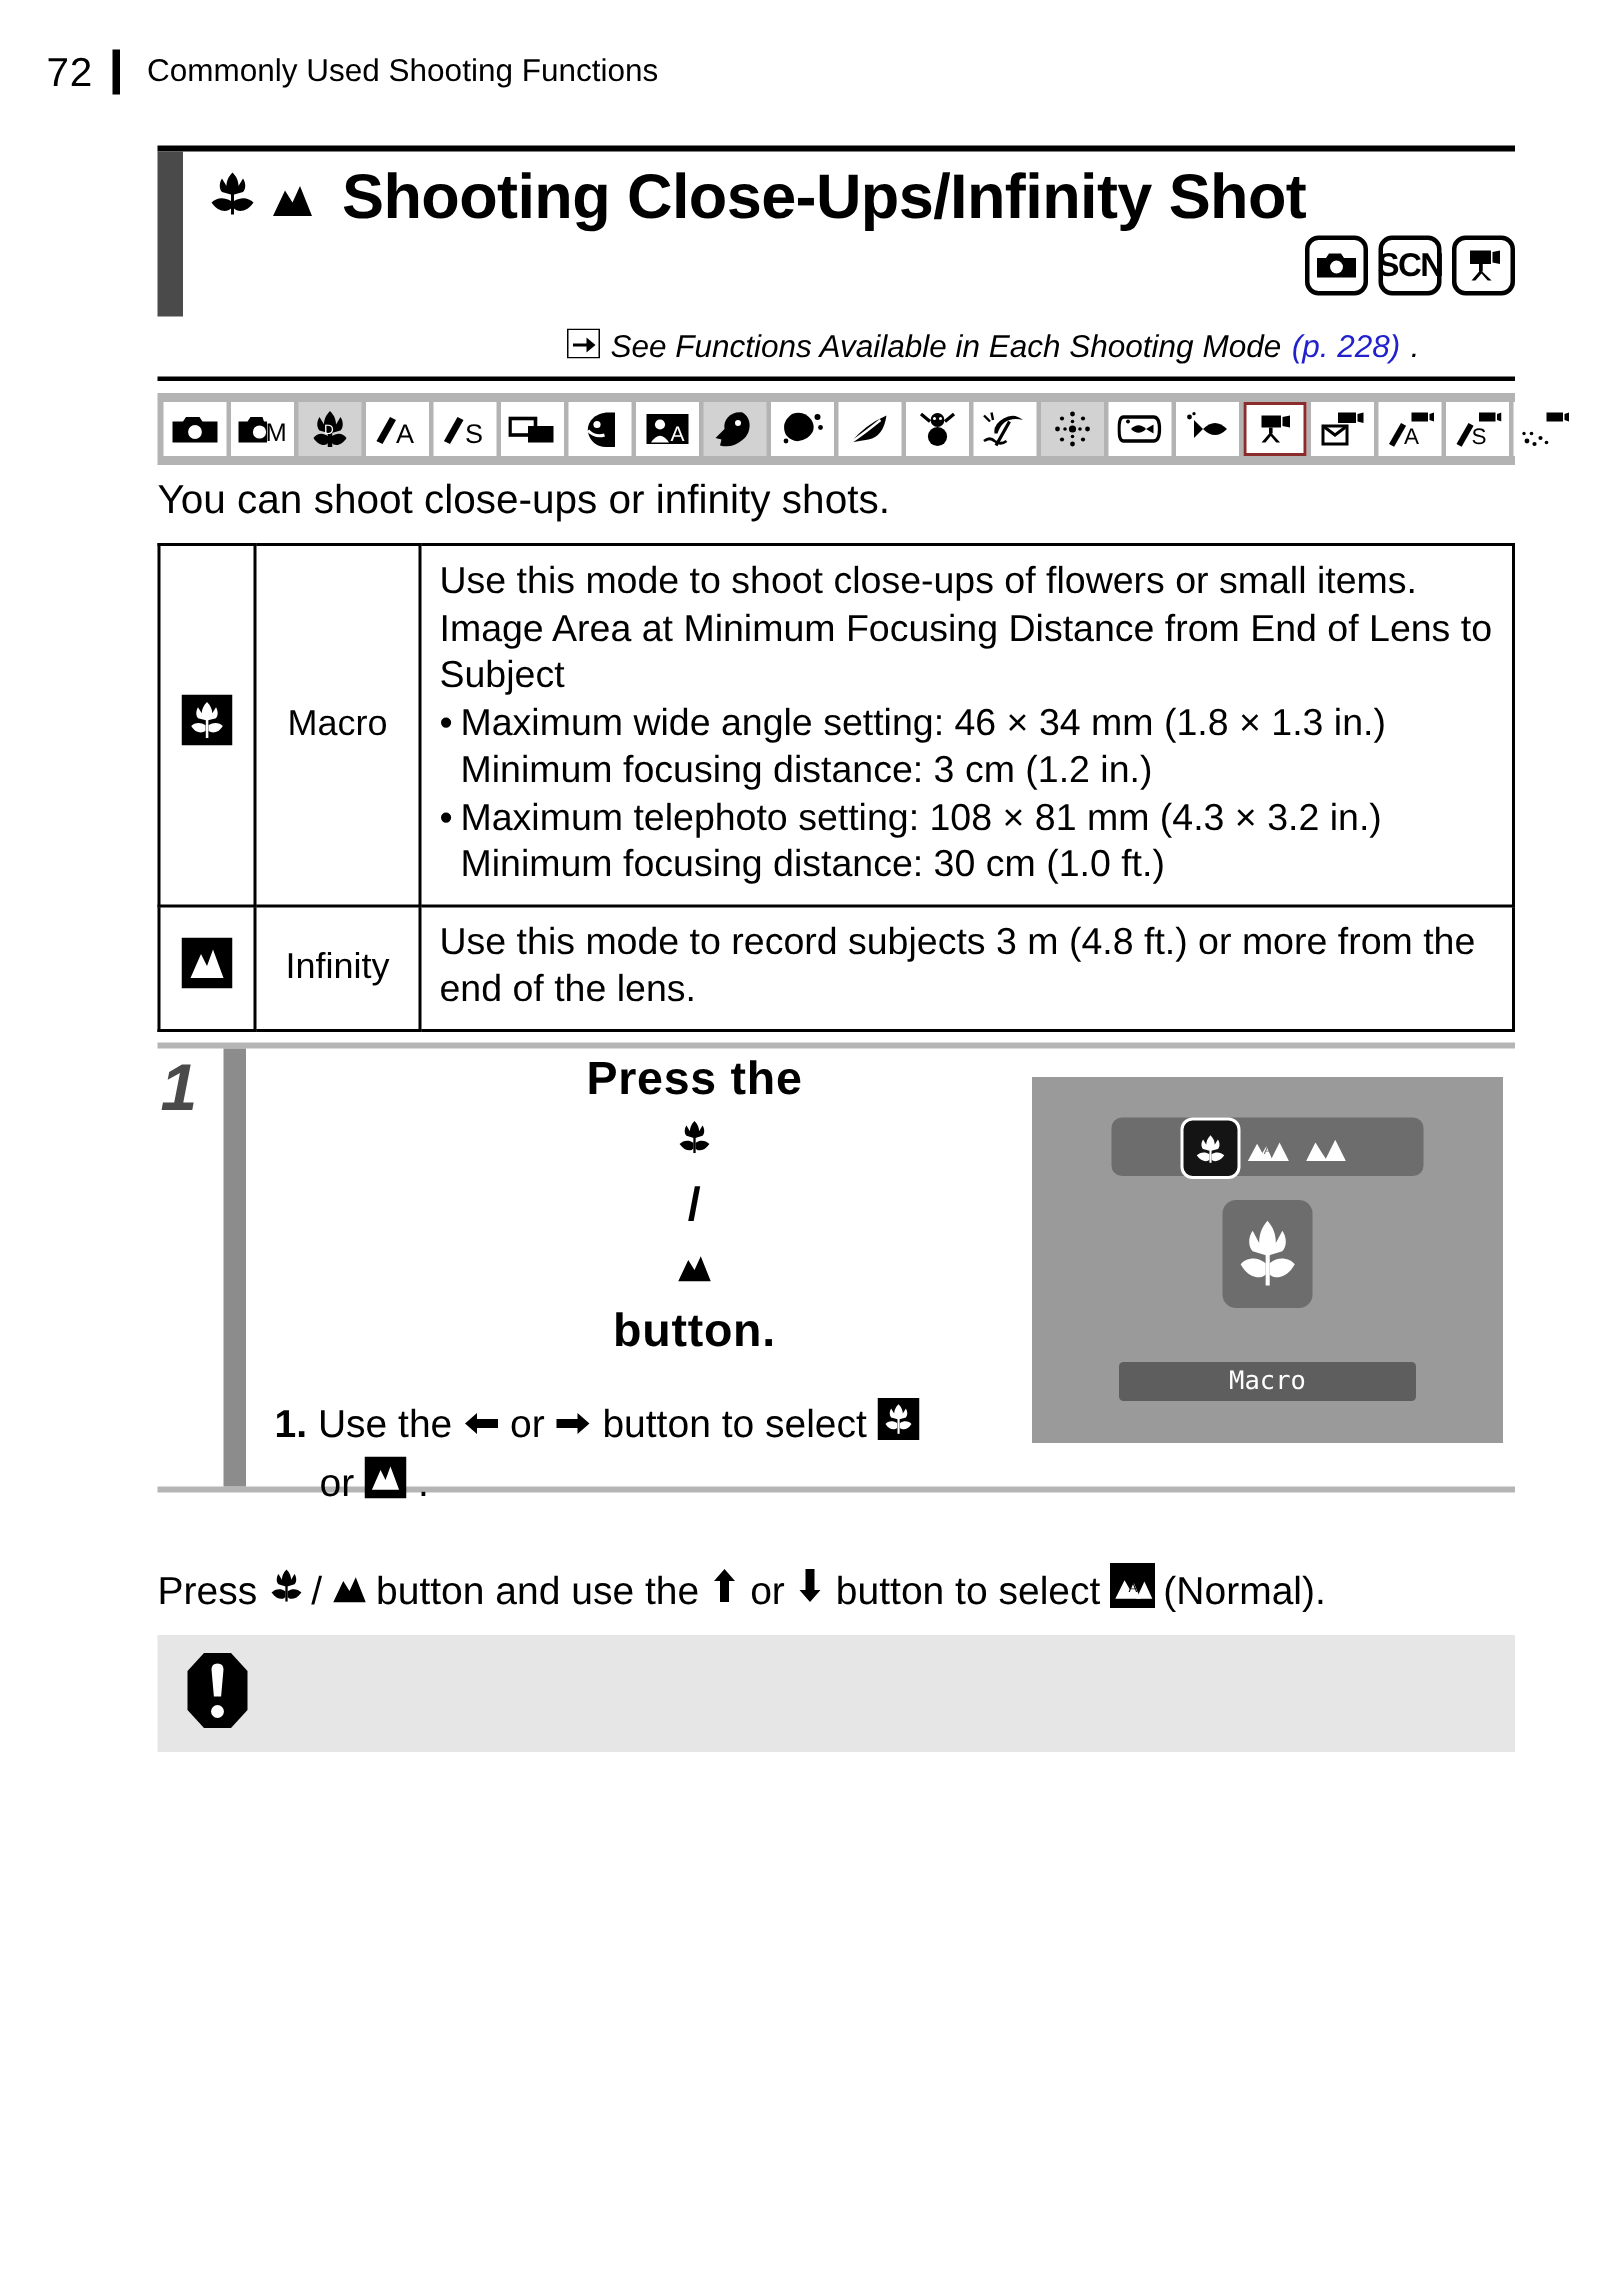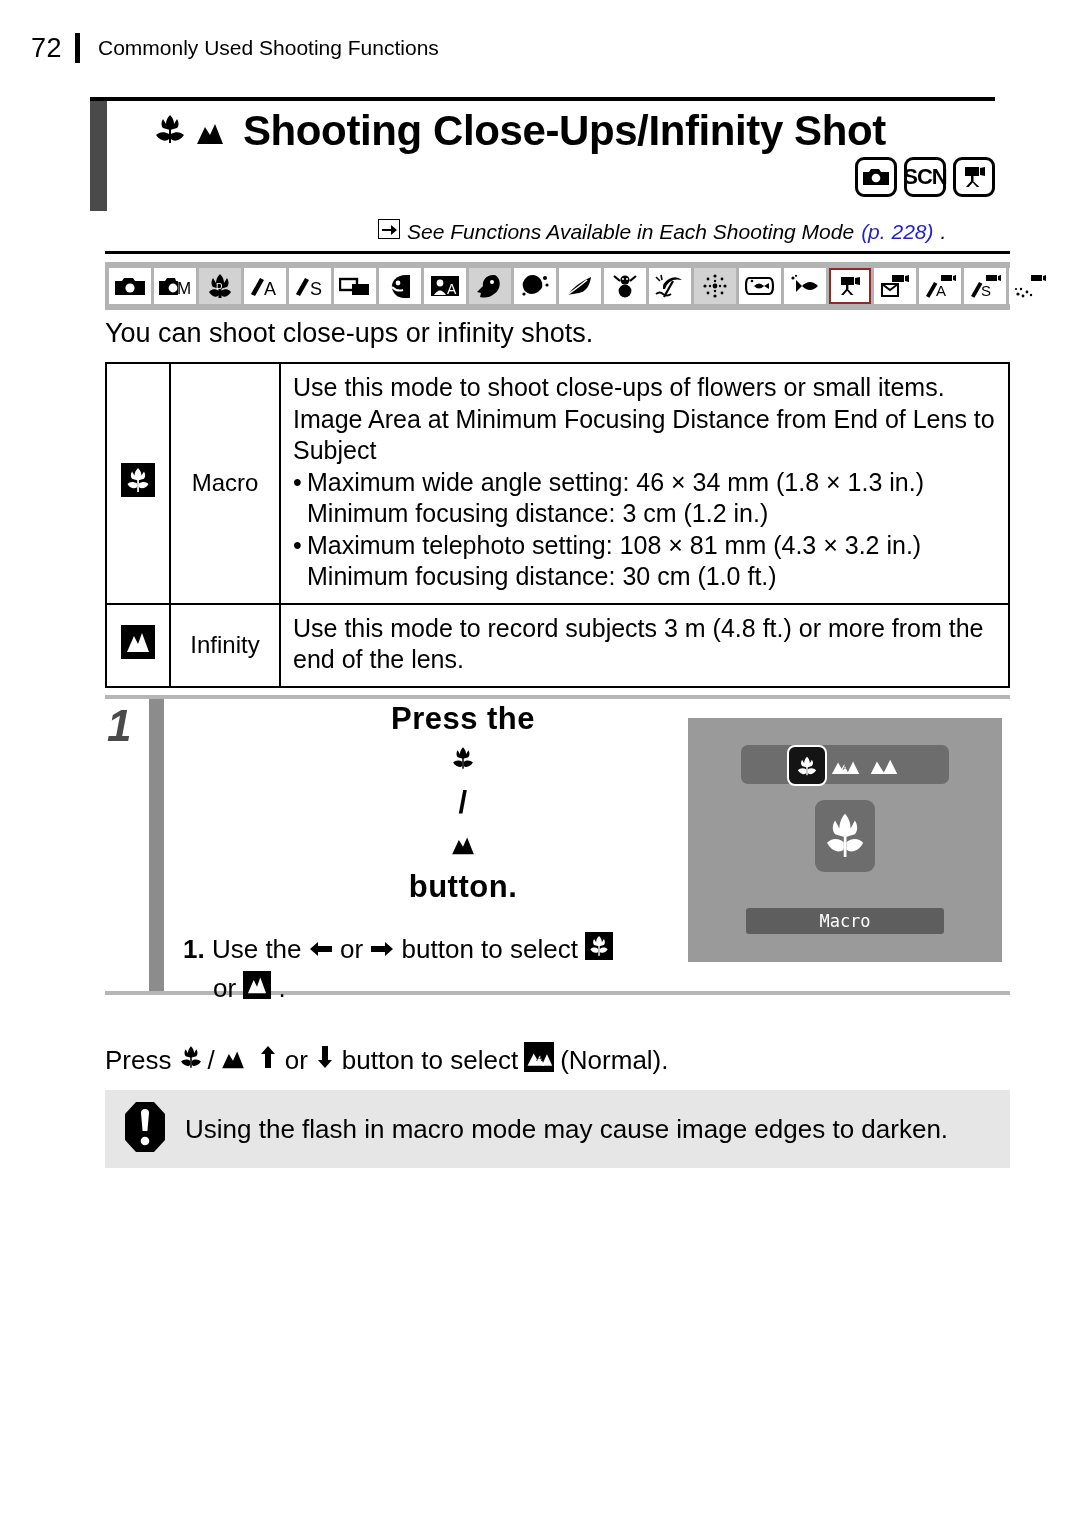--- a/index.html
+++ b/index.html
@@ -25,21 +25,21 @@
     width: 62px; text-align: right;
     font-size: 27px; letter-spacing: .5px;
   }
   .runhead .rule {
     width: 5px; height: 30px; background: #000; margin: 0 18px 0 13px;
   }
   .runhead .chapter { font-size: 21px; }
 
   
   .title-wrap {
-    position: absolute; left: 90px; top: 97px; width: 905px; padding-left: 30px;
+    position: absolute; left: 105px; top: 97px; width: 905px;
   }
   .title-topline {
     position: absolute; left: 0; top: 0; width: 905px; height: 4px; background: #000;
   }
   .title-sidebar {
     position: absolute; left: 0; top: 4px; width: 17px; height: 110px; background: #4a4a4a;
   }
   .title-row {
     display: flex; align-items: center; padding: 10px 0 0 33px;
   }
@@ -570,20 +570,21 @@
         <path d="M16 22 C12 19 7 20 4 23 C8 29 14 30 16 27 Z" fill="#000"></path>
         <path d="M18 22 C22 19 27 20 30 23 C26 29 20 30 18 27 Z" fill="#000"></path>
       </svg>
     </span>
     <span>/</span>
     <span class="ico" style="margin:0 5px;">
       <svg width="26" height="20" viewBox="0 0 30 24">
           <path d="M2 23 L10 6 L15 14 L20 3 L28 23 Z" fill="#000"></path>
         </svg>
     </span>
+    <span>button and use the</span>
     <span class="ico" style="margin:0 7px;">
       <svg width="20" height="24" viewBox="0 0 20 24">
           <path d="M10 1 l7 8 h-4 v14 h-6 v-14 h-4 z" fill="#000"></path>
         </svg>
     </span>
     <span>or</span>
     <span class="ico" style="margin:0 7px;">
       <svg width="20" height="24" viewBox="0 0 20 24">
           <path d="M10 23 l7 -8 h-4 v-14 h-6 v14 h-4 z" fill="#000"></path>
         </svg>
@@ -601,16 +602,15 @@
   </div>
 
   <div class="note">
     <span class="ico">
       <svg width="44" height="52" viewBox="0 0 44 52">
         <path d="M13 1 h18 l11 12 v26 l-11 12 h-18 l-11 -12 v-26 z" fill="#000"></path>
         <path d="M22 8 q4 0 4 4 l-1.6 18 h-4.8 l-1.6 -18 q0 -4 4 -4 z" fill="#fff"></path>
         <circle cx="22" cy="40" r="4.3" fill="#fff"></circle>
       </svg>
     </span>
-    <span class="note-txt">Using the flash in macro mode may cause image edges to darken.</span>
   </div>
 
 </div>
 
 </body></html>

